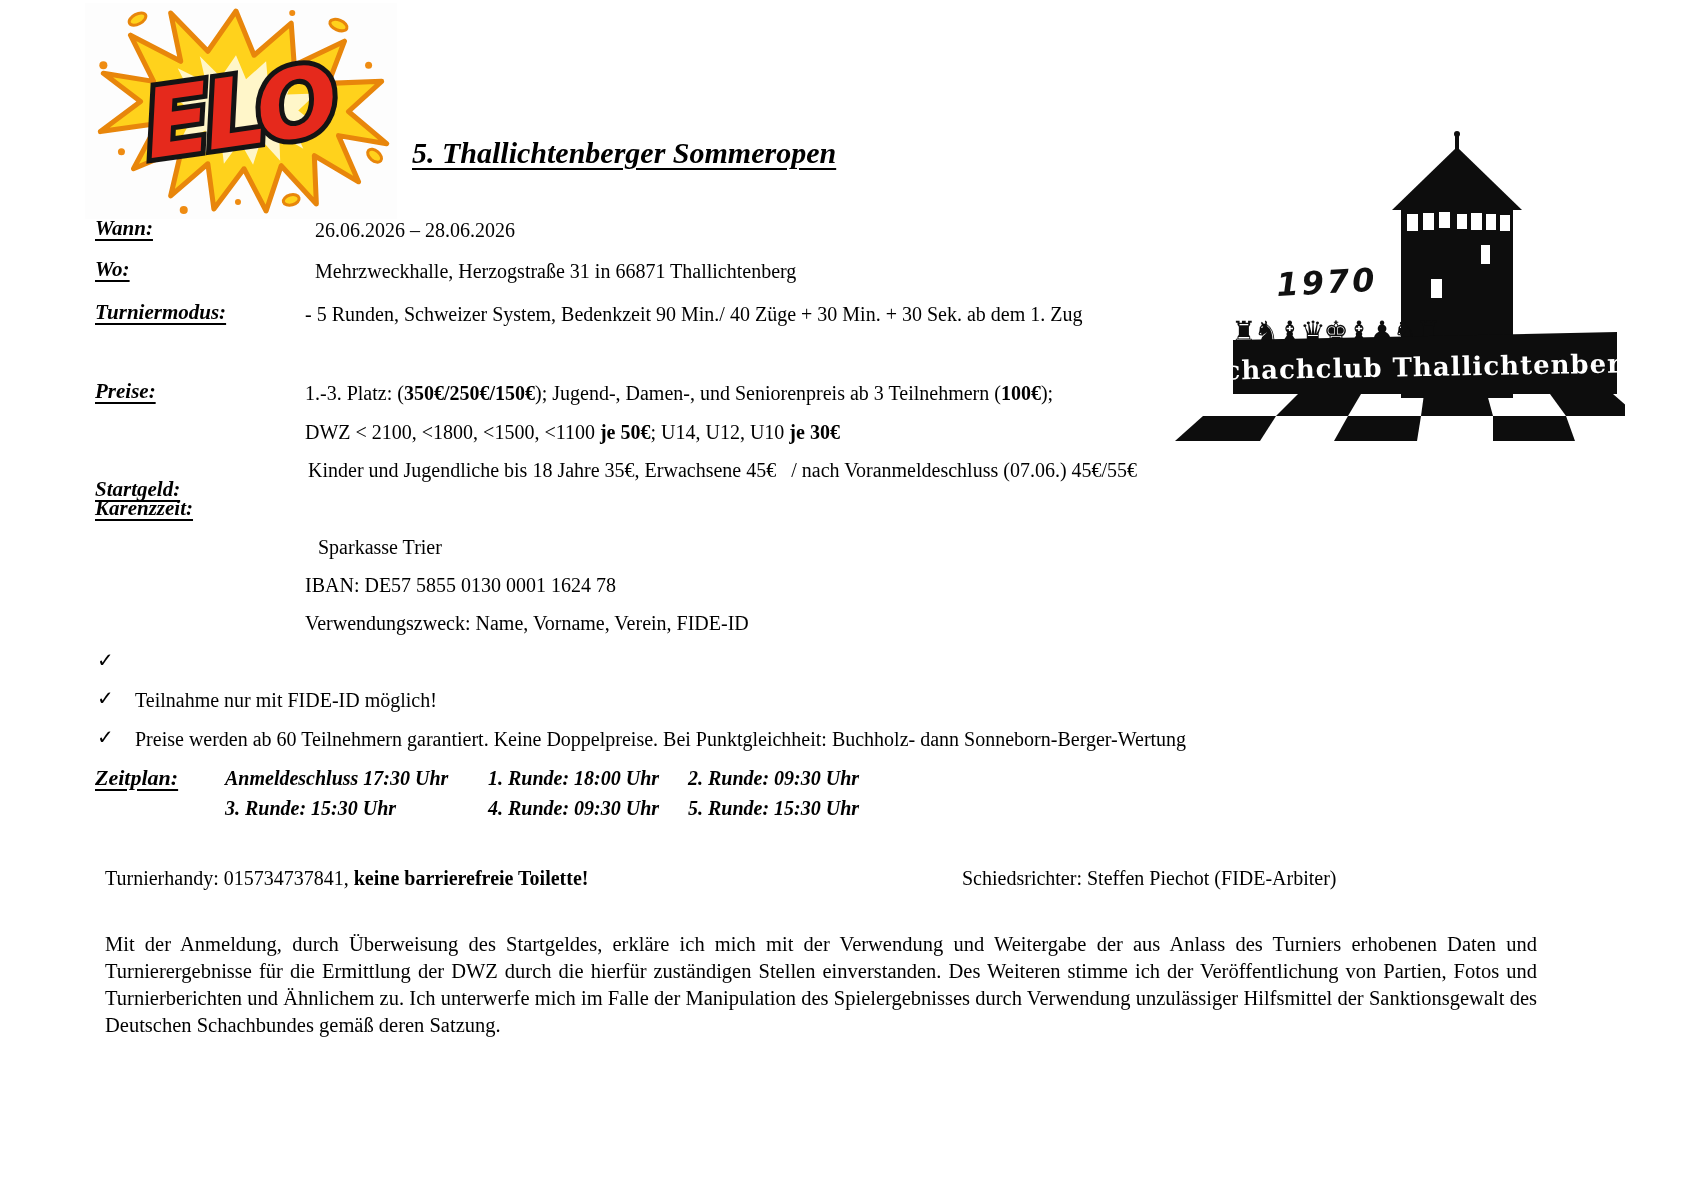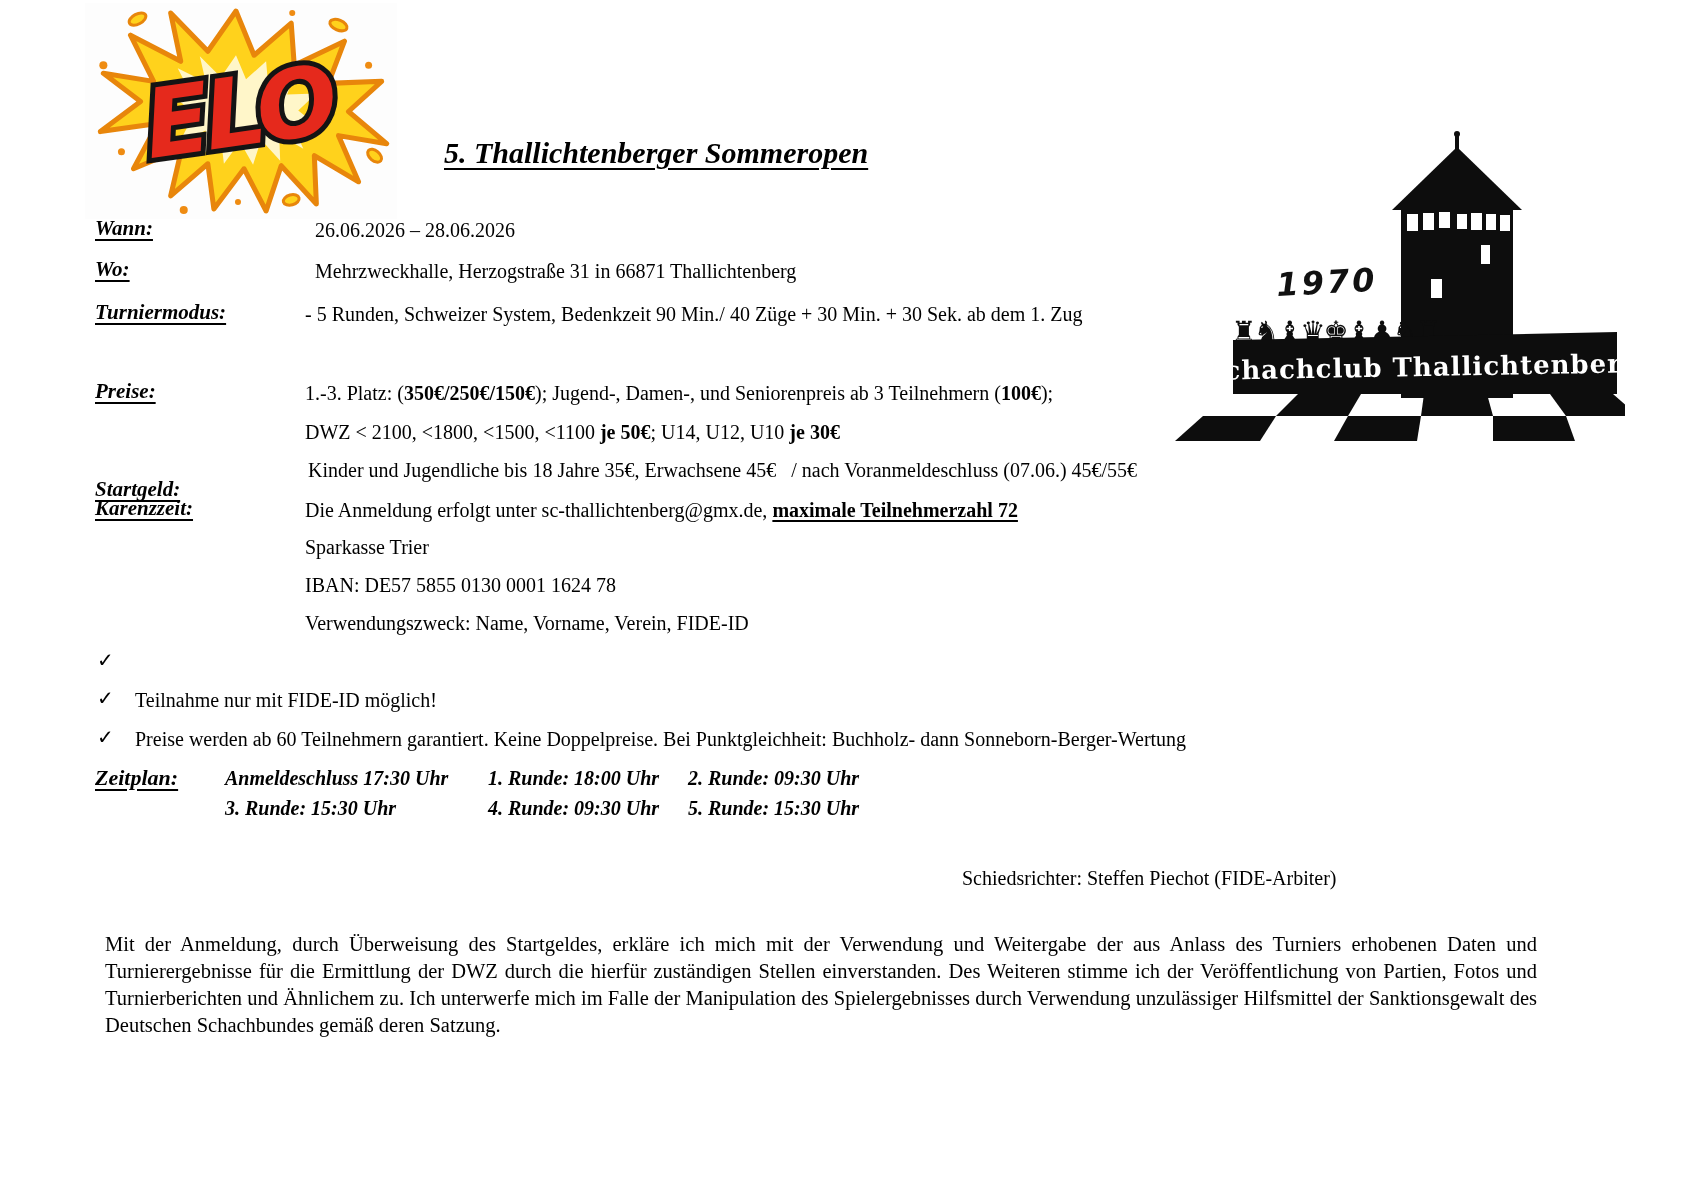--- a/index.html
+++ b/index.html
@@ -43,21 +43,21 @@
       <circle cx="18" cy="62" r="4" fill="#ef8c12"></circle>
       <circle cx="36" cy="148" r="3.5" fill="#ef8c12"></circle>
       <circle cx="98" cy="206" r="4" fill="#ef8c12"></circle>
       <circle cx="282" cy="62" r="3.5" fill="#ef8c12"></circle>
       <circle cx="206" cy="10" r="3" fill="#ef8c12"></circle>
       <circle cx="152" cy="198" r="3" fill="#ef8c12"></circle>
       <text x="152" y="142" font-family="DejaVu Sans, sans-serif" font-size="95" font-weight="bold" font-style="italic" text-anchor="middle" fill="#e5291c" stroke="#141414" stroke-width="10" paint-order="stroke" letter-spacing="-5" transform="rotate(-8 150 105)">ELO</text>
     </svg>
   </div>
 
-  <div class="abs title" style="left:444px; top:136px;text-align:right;">5. Thallichtenberger Sommeropen</div>
+  <div class="abs title" style="left:412px; top:136px;text-align:right;">5. Thallichtenberger Sommeropen</div>
 
   <div class="abs" style="left:1145px; top:128px; width:480px; height:315px;">
     <svg width="480" height="315" viewBox="0 0 480 315">
 
       <rect x="310" y="6" width="4" height="18" fill="#0d0d0d"></rect>
       <circle cx="312" cy="6" r="3" fill="#0d0d0d"></circle>
 
       <polygon points="247,82 312,19 377,82" fill="#0d0d0d"></polygon>
 
       <rect x="256" y="80" width="112" height="190" fill="#0d0d0d"></rect>
@@ -103,38 +103,38 @@
   <div class="abs body-text" style="left:305px; top:301px;">- 5 Runden, Schweizer System, Bedenkzeit 90 Min./ 40 Züge + 30 Min. + 30 Sek. ab dem 1. Zug</div>
 
   <div class="abs label" style="left:95px; top:379px;">Preise:</div>
   <div class="abs body-text" style="left:305px; top:380px;"><span>1.-3. Platz: (</span><span class="bold">350€/250€/150€</span><span>); Jugend-, Damen-, und Seniorenpreis ab 3 Teilnehmern (</span><span class="bold">100€</span><span>);</span></div>
   <div class="abs body-text" style="left:305px; top:419px;"><span>DWZ &lt; 2100, &lt;1800, &lt;1500, &lt;1100 </span><span class="bold">je 50€</span><span>; U14, U12, U10 </span><span class="bold">je 30€</span></div>
 
   <div class="abs label" style="left:95px; top:456px;margin-top:21px;">Startgeld:</div>
   <div class="abs body-text" style="left:308px; top:457px;">Kinder und Jugendliche bis 18 Jahre 35€, Erwachsene 45€   / nach Voranmeldeschluss (07.06.) 45€/55€</div>
 
   <div class="abs label" style="left:95px; top:496px;">Karenzzeit:</div>
-  <div class="abs body-text" style="left:305px; top:497px;"><span>Die Anmeldung erfolgt unter sc-thallichtenberg@gmx.de, </span><span class="bold-underline">maximale Teilnehmerzahl 72</span></div>
-  <div class="abs body-text" style="left:305px; top:534px;">Sparkasse Trier</div>
+  <div class="abs body-text" style="left:318px; top:534px;">Sparkasse Trier</div>
   <div class="abs body-text" style="left:305px; top:572px;">IBAN: DE57 5855 0130 0001 1624 78</div>
   <div class="abs body-text" style="left:305px; top:610px;">Verwendungszweck: Name, Vorname, Verein, FIDE-ID</div>
 
   <div class="abs check" style="left:97px; top:648px;">✓</div>
 
   <div class="abs check" style="left:97px; top:686px;">✓</div>
   <div class="abs body-text" style="left:135px; top:687px;">Teilnahme nur mit FIDE-ID möglich!</div>
 
   <div class="abs check" style="left:97px; top:725px;">✓</div>
   <div class="abs body-text" style="left:135px; top:726px;">Preise werden ab 60 Teilnehmern garantiert. Keine Doppelpreise. Bei Punktgleichheit: Buchholz- dann Sonneborn-Berger-Wertung</div>
 
   <div class="abs label" style="left:95px; top:765px; font-size:22px;">Zeitplan:</div>
   <div class="abs zp" style="left:225px; top:767px;">Anmeldeschluss 17:30 Uhr</div>
   <div class="abs zp" style="left:488px; top:767px;">1. Runde: 18:00 Uhr</div>
   <div class="abs zp" style="left:688px; top:767px;">2. Runde: 09:30 Uhr</div>
   <div class="abs zp" style="left:225px; top:797px;">3. Runde: 15:30 Uhr</div>
   <div class="abs zp" style="left:488px; top:797px;">4. Runde: 09:30 Uhr</div>
   <div class="abs zp" style="left:688px; top:797px;">5. Runde: 15:30 Uhr</div>
 
+  <div class="abs body-text" style="left:105px; top:865px;"><span>Turnierhandy: 015734737841, </span><span class="bold">keine barrierefreie Toilette!</span></div>
   <div class="abs body-text" style="left:950px; top:865px;margin-left:12px;">Schiedsrichter: Steffen Piechot (FIDE-Arbiter)</div>
 
   <div class="abs legal" style="left:105px; top:931px;">Mit der Anmeldung, durch Überweisung des Startgeldes, erkläre ich mich mit der Verwendung und Weitergabe der aus Anlass des Turniers erhobenen Daten und Turnierergebnisse für die Ermittlung der DWZ durch die hierfür zuständigen Stellen einverstanden. Des Weiteren stimme ich der Veröffentlichung von Partien, Fotos und Turnierberichten und Ähnlichem zu. Ich unterwerfe mich im Falle der Manipulation des Spielergebnisses durch Verwendung unzulässiger Hilfsmittel der Sanktionsgewalt des Deutschen Schachbundes gemäß deren Satzung.</div>
 
 </div>
 
 </body></html>

